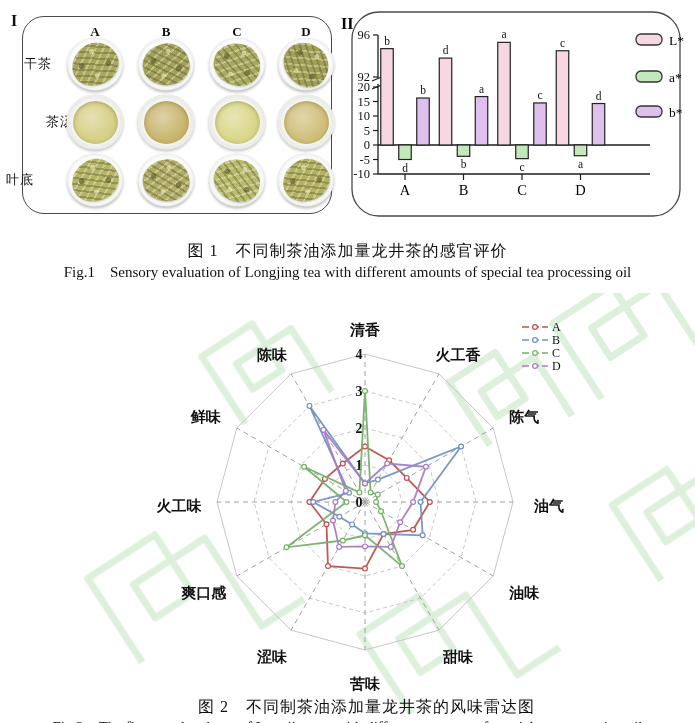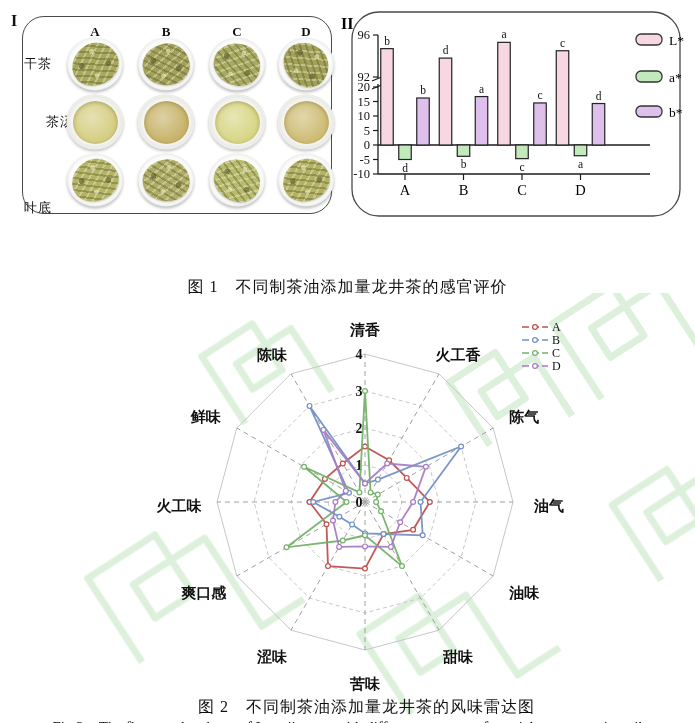--- a/index.html
+++ b/index.html
@@ -71,21 +71,21 @@
         </div>
         <div class="plate liquor" style="left: 158px; top: 114px;">
           <div class="liq" style="background-color: rgb(201, 181, 110);"></div>
         </div>
         <div class="plate liquor" style="left: 229px; top: 114px;">
           <div class="liq" style="background-color: rgb(217, 215, 136);"></div>
         </div>
         <div class="plate liquor" style="left: 298px; top: 114px;">
           <div class="liq" style="background-color: rgb(207, 190, 120);"></div>
         </div>
-        <div class="row-label" style="left: 30px; top: 172px; margin-top: 28px;">叶底</div>
+        <div class="row-label" style="left: 12px; top: 172px;">叶底</div>
         <div class="plate leaves" style="left: 87px; top: 172px;">
           <div class="blob" style="background-color: rgb(181, 179, 102); --rot: -31deg;"></div>
         </div>
         <div class="plate leaves" style="left: 158px; top: 172px;">
           <div class="blob" style="background-color: rgb(176, 173, 104); --rot: -8deg;"></div>
         </div>
         <div class="plate leaves" style="left: 229px; top: 172px;">
           <div class="blob" style="background-color: rgb(185, 187, 110); --rot: 15deg;"></div>
         </div>
         <div class="plate leaves" style="left: 298px; top: 172px;">
@@ -290,17 +290,18 @@
         <text x="552" y="51" font-size="12" fill="#111">B</text>
         <line x1="522" y1="60" x2="548" y2="60" stroke="#74b269" stroke-width="1.6" stroke-dasharray="7 3"></line>
         <circle cx="535" cy="60" r="2.4" fill="#fff" stroke="#74b269" stroke-width="1.2"></circle>
         <text x="552" y="64" font-size="12" fill="#111">C</text>
         <line x1="522" y1="73" x2="548" y2="73" stroke="#a87cc3" stroke-width="1.6" stroke-dasharray="7 3"></line>
         <circle cx="535" cy="73" r="2.4" fill="#fff" stroke="#a87cc3" stroke-width="1.2"></circle>
         <text x="552" y="77" font-size="12" fill="#111">D</text>
       </g>
     </svg>
 
-  <div class="caption cap-zh" style="top:241px;margin-top:36px;">图 1　不同制茶油添加量龙井茶的感官评价</div>
+  <div class="caption cap-zh" style="top:241px;">图 1　不同制茶油添加量龙井茶的感官评价</div>
+  <div class="caption cap-en" style="top:263px;">Fig.1　Sensory evaluation of Longjing tea with different amounts of special tea processing oil</div>
   <div class="caption cap-zh" style="top:697px;margin-left:19px;">图 2　不同制茶油添加量龙井茶的风味雷达图</div>
   <div class="caption cap-en" style="top:718px;">Fig.2　The flavor radar charts of Longjing tea with different amounts of special tea processing oil</div>
 
 </div>
 
 </body></html>

